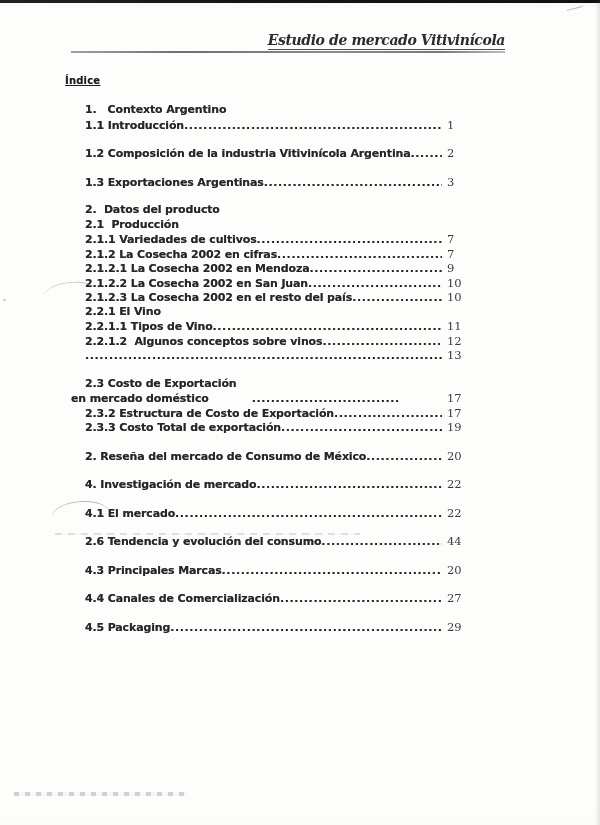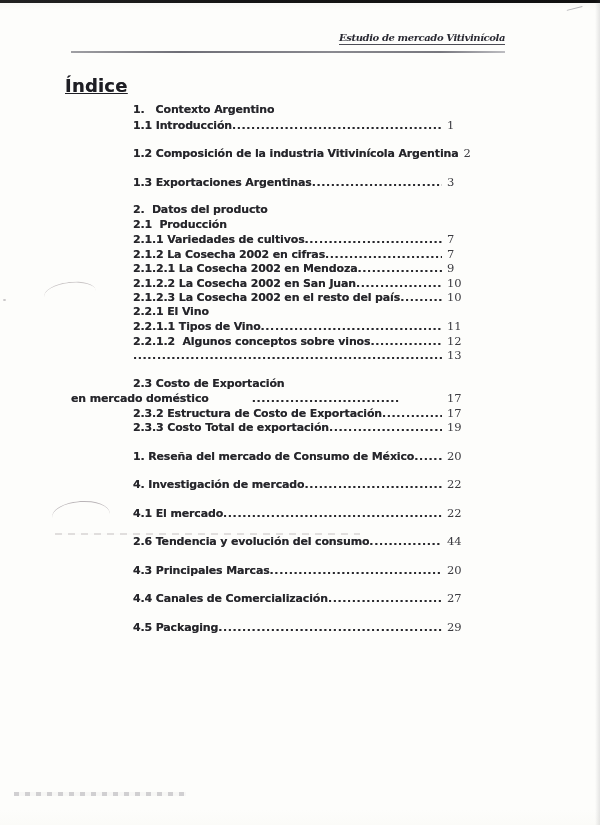--- a/index.html
+++ b/index.html
@@ -25,41 +25,41 @@
     background:linear-gradient(90deg,#222 0%,#151515 40%,#101010 100%);
   }
   .scan-right-edge{
     position:absolute;top:0;right:0;width:5px;height:825px;
     background:linear-gradient(90deg,rgba(80,80,85,0) 0%,rgba(80,80,85,0.14) 100%);
   }
   .header-title{
     position:absolute;top:32px;right:95px;
     font-family:"DejaVu Serif", serif;
     font-style:italic;font-weight:bold;
-    font-size:10px;letter-spacing:-0.4px;
+    font-size:14px;letter-spacing:-0.4px;
     color:#2a2a33;
     border-bottom:1.5px solid #4c4c55;
     padding-bottom:1px;
   }
   .header-rule{
     position:absolute;top:51px;left:71px;width:434px;height:2px;
     background:linear-gradient(90deg,#a0a0a4 0%,#6e6e76 25%,#8a8a90 60%,#77777e 85%,#bdbdc1 100%);
   }
   .toc-heading{
     position:absolute;top:75px;left:65px;
-    font-size:18px;font-weight:bold;color:#1e1e24;
+    font-size:10px;font-weight:bold;color:#1e1e24;
     text-decoration:underline;letter-spacing:0.2px;
     text-shadow:0 0 0.5px rgba(30,30,36,0.55);
   }
   .toc{
     position:absolute;top:103px;left:85px;width:388px;
   }
   .toc-row{
     display:flex;align-items:baseline;
-    height:14.5px;line-height:14.5px;margin-left:48px;
+    height:14.5px;line-height:14.5px;
   }
   .toc-row.gap{margin-top:14px;}
   .toc-row.hanging{margin-left:-14px;gap:43px;}
   .toc-label{
     white-space:pre;flex:0 0 auto;
     font-size:11px;font-weight:bold;color:var(--ink);
     letter-spacing:-0.15px;
     text-shadow:0 0 0.5px rgba(38,38,43,0.6);
   }
   .toc-dots{
@@ -197,21 +197,21 @@
         <span class="toc-label">2.3.2 Estructura de Costo de Exportación</span>
         <span class="toc-dots">........................................................................................................................</span>
         <span class="toc-page">17</span>
       </div>
       <div class="toc-row">
         <span class="toc-label">2.3.3 Costo Total de exportación</span>
         <span class="toc-dots">........................................................................................................................</span>
         <span class="toc-page">19</span>
       </div>
       <div class="toc-row gap">
-        <span class="toc-label">1. Reseña del mercado de Consumo de México</span>
+        <span class="toc-label">2. Reseña del mercado de Consumo de México</span>
         <span class="toc-dots">........................................................................................................................</span>
         <span class="toc-page">20</span>
       </div>
       <div class="toc-row gap">
         <span class="toc-label">4. Investigación de mercado</span>
         <span class="toc-dots">........................................................................................................................</span>
         <span class="toc-page">22</span>
       </div>
       <div class="toc-row gap">
         <span class="toc-label">4.1 El mercado</span>

